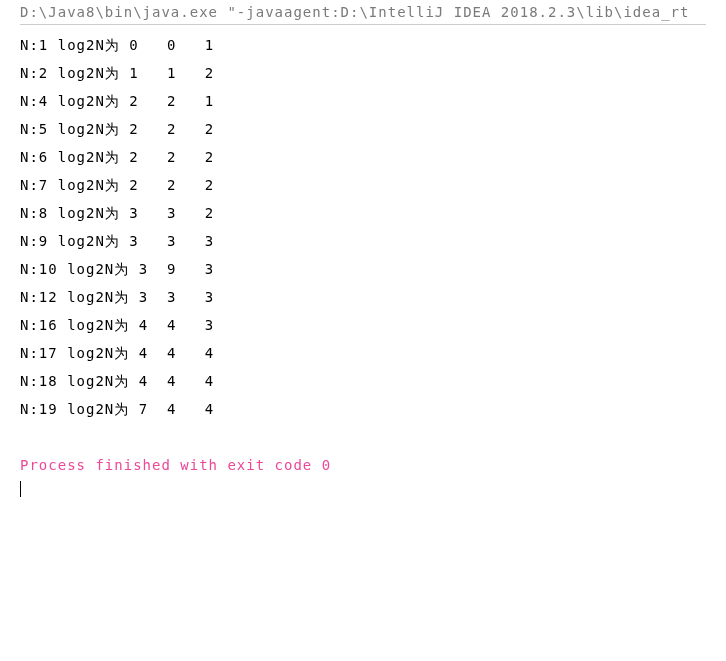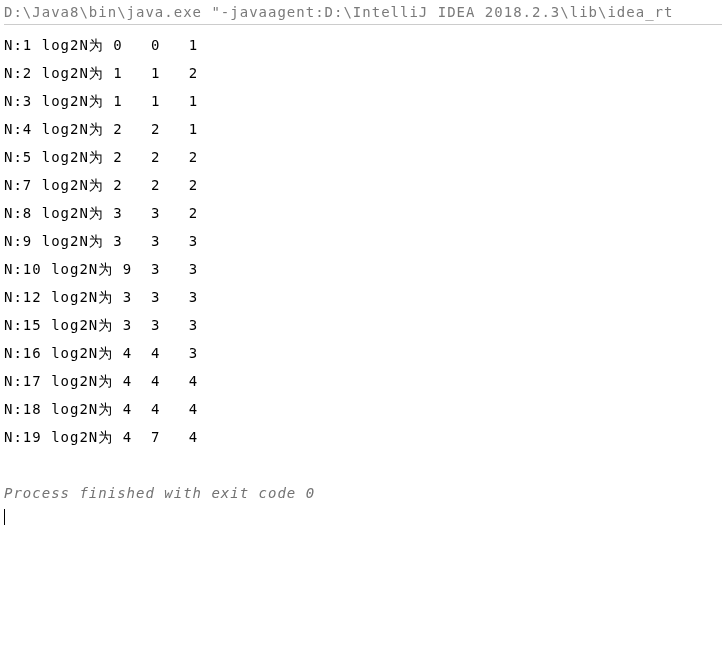--- a/index.html
+++ b/index.html
@@ -6,70 +6,68 @@
       margin: 0;
       padding: 0;
       font-family: "SimSun", "宋体", "Consolas", monospace;
       font-size: 14px;
       background: #ffffff;
       color: #000000;
       width: 726px;
       letter-spacing: 1px;
     }
     .console {
-      padding: 4px 4px;
+      padding: 4px 20px;
     }
     .cmd-line {
       color: #7a7a7a;
       border-bottom: 1px solid #cccccc;
       padding-bottom: 4px;
       margin-bottom: 6px;
       white-space: nowrap;
       overflow: hidden;
     }
     .output-line {
       line-height: 28px;
       white-space: pre;
       font-family: "SimSun", "宋体", "Consolas", monospace;
     }
     .spacer {
       height: 28px;
     }
     .process-line {
-      color: #737373;
+      color: #ec4899;
       line-height: 28px;
-      font-style: italic;
     }
     .cursor {
       display: inline-block;
       width: 1px;
       height: 16px;
       background: #000000;
       vertical-align: middle;
       margin-top: 2px;
     }
   </style>
 </head>
 <body>
 
 <div class="console">
   <div class="cmd-line">D:\Java8\bin\java.exe "-javaagent:D:\IntelliJ IDEA 2018.2.3\lib\idea_rt</div>
   <div id="output-container">
       <div class="output-line">N:1 log2N为 0   0   1</div>
       <div class="output-line">N:2 log2N为 1   1   2</div>
-      <div class="output-line">N:3 log2N为 1   1   1</div>
       <div class="output-line">N:4 log2N为 2   2   1</div>
       <div class="output-line">N:5 log2N为 2   2   2</div>
+      <div class="output-line">N:6 log2N为 2   2   2</div>
       <div class="output-line">N:7 log2N为 2   2   2</div>
       <div class="output-line">N:8 log2N为 3   3   2</div>
       <div class="output-line">N:9 log2N为 3   3   3</div>
-      <div class="output-line">N:10 log2N为 9  3   3</div>
+      <div class="output-line">N:10 log2N为 3  9   3</div>
       <div class="output-line">N:12 log2N为 3  3   3</div>
-      <div class="output-line">N:15 log2N为 3  3   3</div>
       <div class="output-line">N:16 log2N为 4  4   3</div>
       <div class="output-line">N:17 log2N为 4  4   4</div>
       <div class="output-line">N:18 log2N为 4  4   4</div>
-      <div class="output-line">N:19 log2N为 4  7   4</div>
+      <div class="output-line">N:19 log2N为 7  4   4</div>
     </div>
   <div class="spacer"></div>
   <div class="process-line">Process finished with exit code 0</div>
   <div><span class="cursor"></span></div>
 </div>
 
 </body></html>

